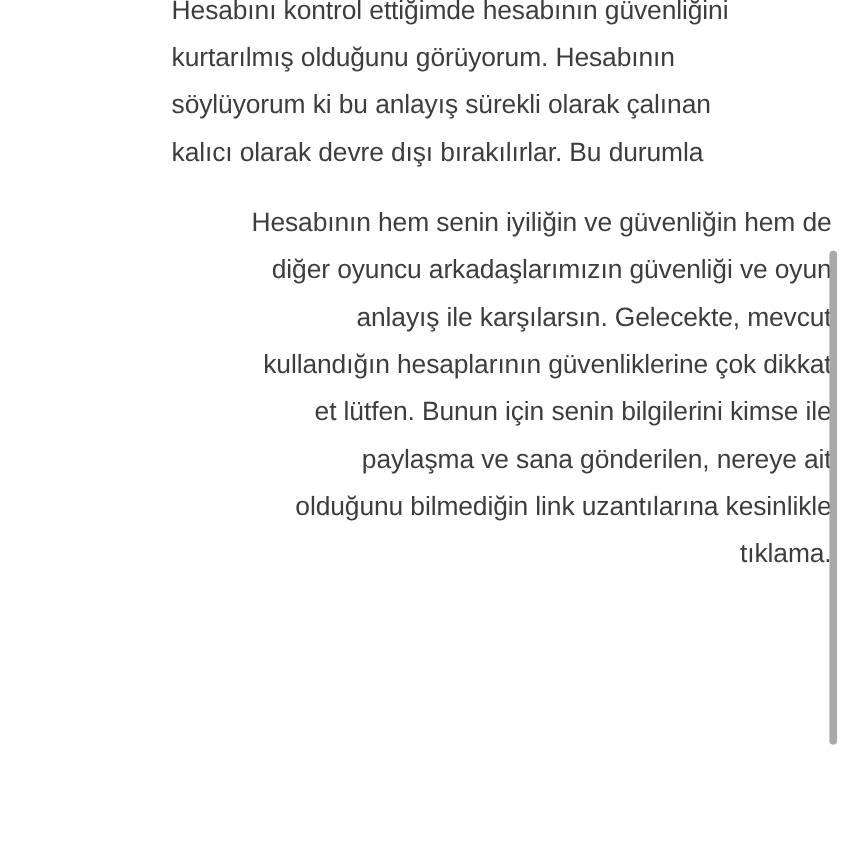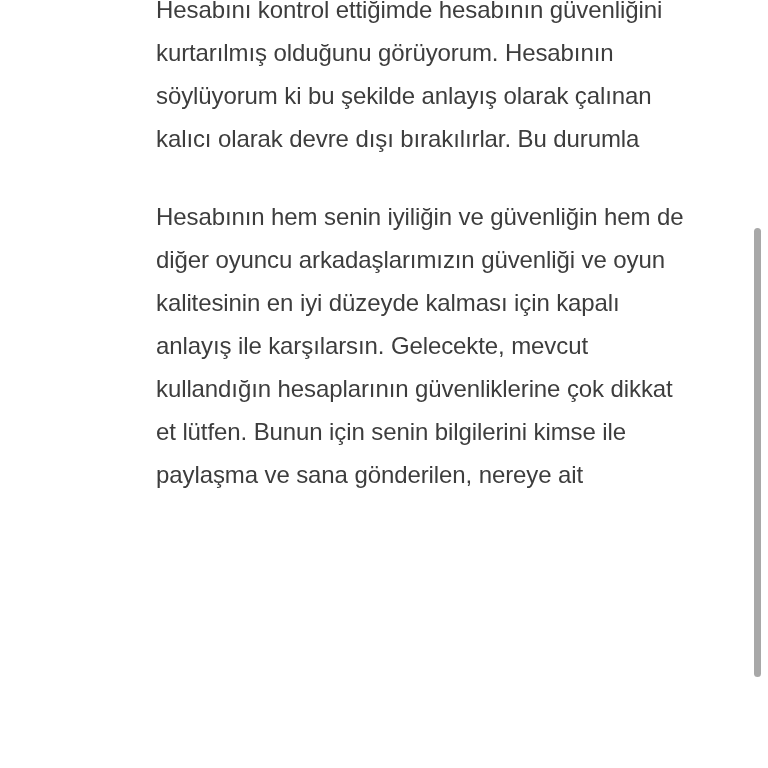--- a/index.html
+++ b/index.html
@@ -21,21 +21,22 @@
     position: absolute;
     left: 156px;
     top: -12px;
     width: 600px;
     color: #3d3d3d;
     font-size: 24px;
     line-height: 43px;
     letter-spacing: -0.1px;
   }
   .paragraph + .paragraph {
-    margin-top: 35px;
+    margin-top: 21px;
+    text-align: right;
   }
   .text-line {
     white-space: nowrap;
   }
   .scrollbar-track {
     position: absolute;
     top: 0;
     right: 0;
     width: 18px;
     height: 768px;
@@ -54,32 +55,33 @@
 </head>
 <body>
 
 <div class="viewport">
 
   <div class="message-text">
 
     <div class="paragraph">
       <div class="text-line">Hesabını kontrol ettiğimde hesabının güvenliğini</div>
       <div class="text-line">kurtarılmış olduğunu görüyorum. Hesabının</div>
-      <div class="text-line">söylüyorum ki bu şekilde anlayış olarak çalınan</div>
+      <div class="text-line">söylüyorum ki bu anlayış sürekli olarak çalınan</div>
       <div class="text-line">kalıcı olarak devre dışı bırakılırlar. Bu durumla</div>
     </div>
 
     <div class="paragraph">
       <div class="text-line">Hesabının hem senin iyiliğin ve güvenliğin hem de</div>
       <div class="text-line">diğer oyuncu arkadaşlarımızın güvenliği ve oyun</div>
-      <div class="text-line">kalitesinin en iyi düzeyde kalması için kapalı</div>
       <div class="text-line">anlayış ile karşılarsın. Gelecekte, mevcut</div>
       <div class="text-line">kullandığın hesaplarının güvenliklerine çok dikkat</div>
       <div class="text-line">et lütfen. Bunun için senin bilgilerini kimse ile</div>
       <div class="text-line">paylaşma ve sana gönderilen, nereye ait</div>
+      <div class="text-line">olduğunu bilmediğin link uzantılarına kesinlikle</div>
+      <div class="text-line">tıklama.</div>
     </div>
 
   </div>
 
   <div class="scrollbar-track">
     <div class="scrollbar-thumb"></div>
   </div>
 
 </div>
 

